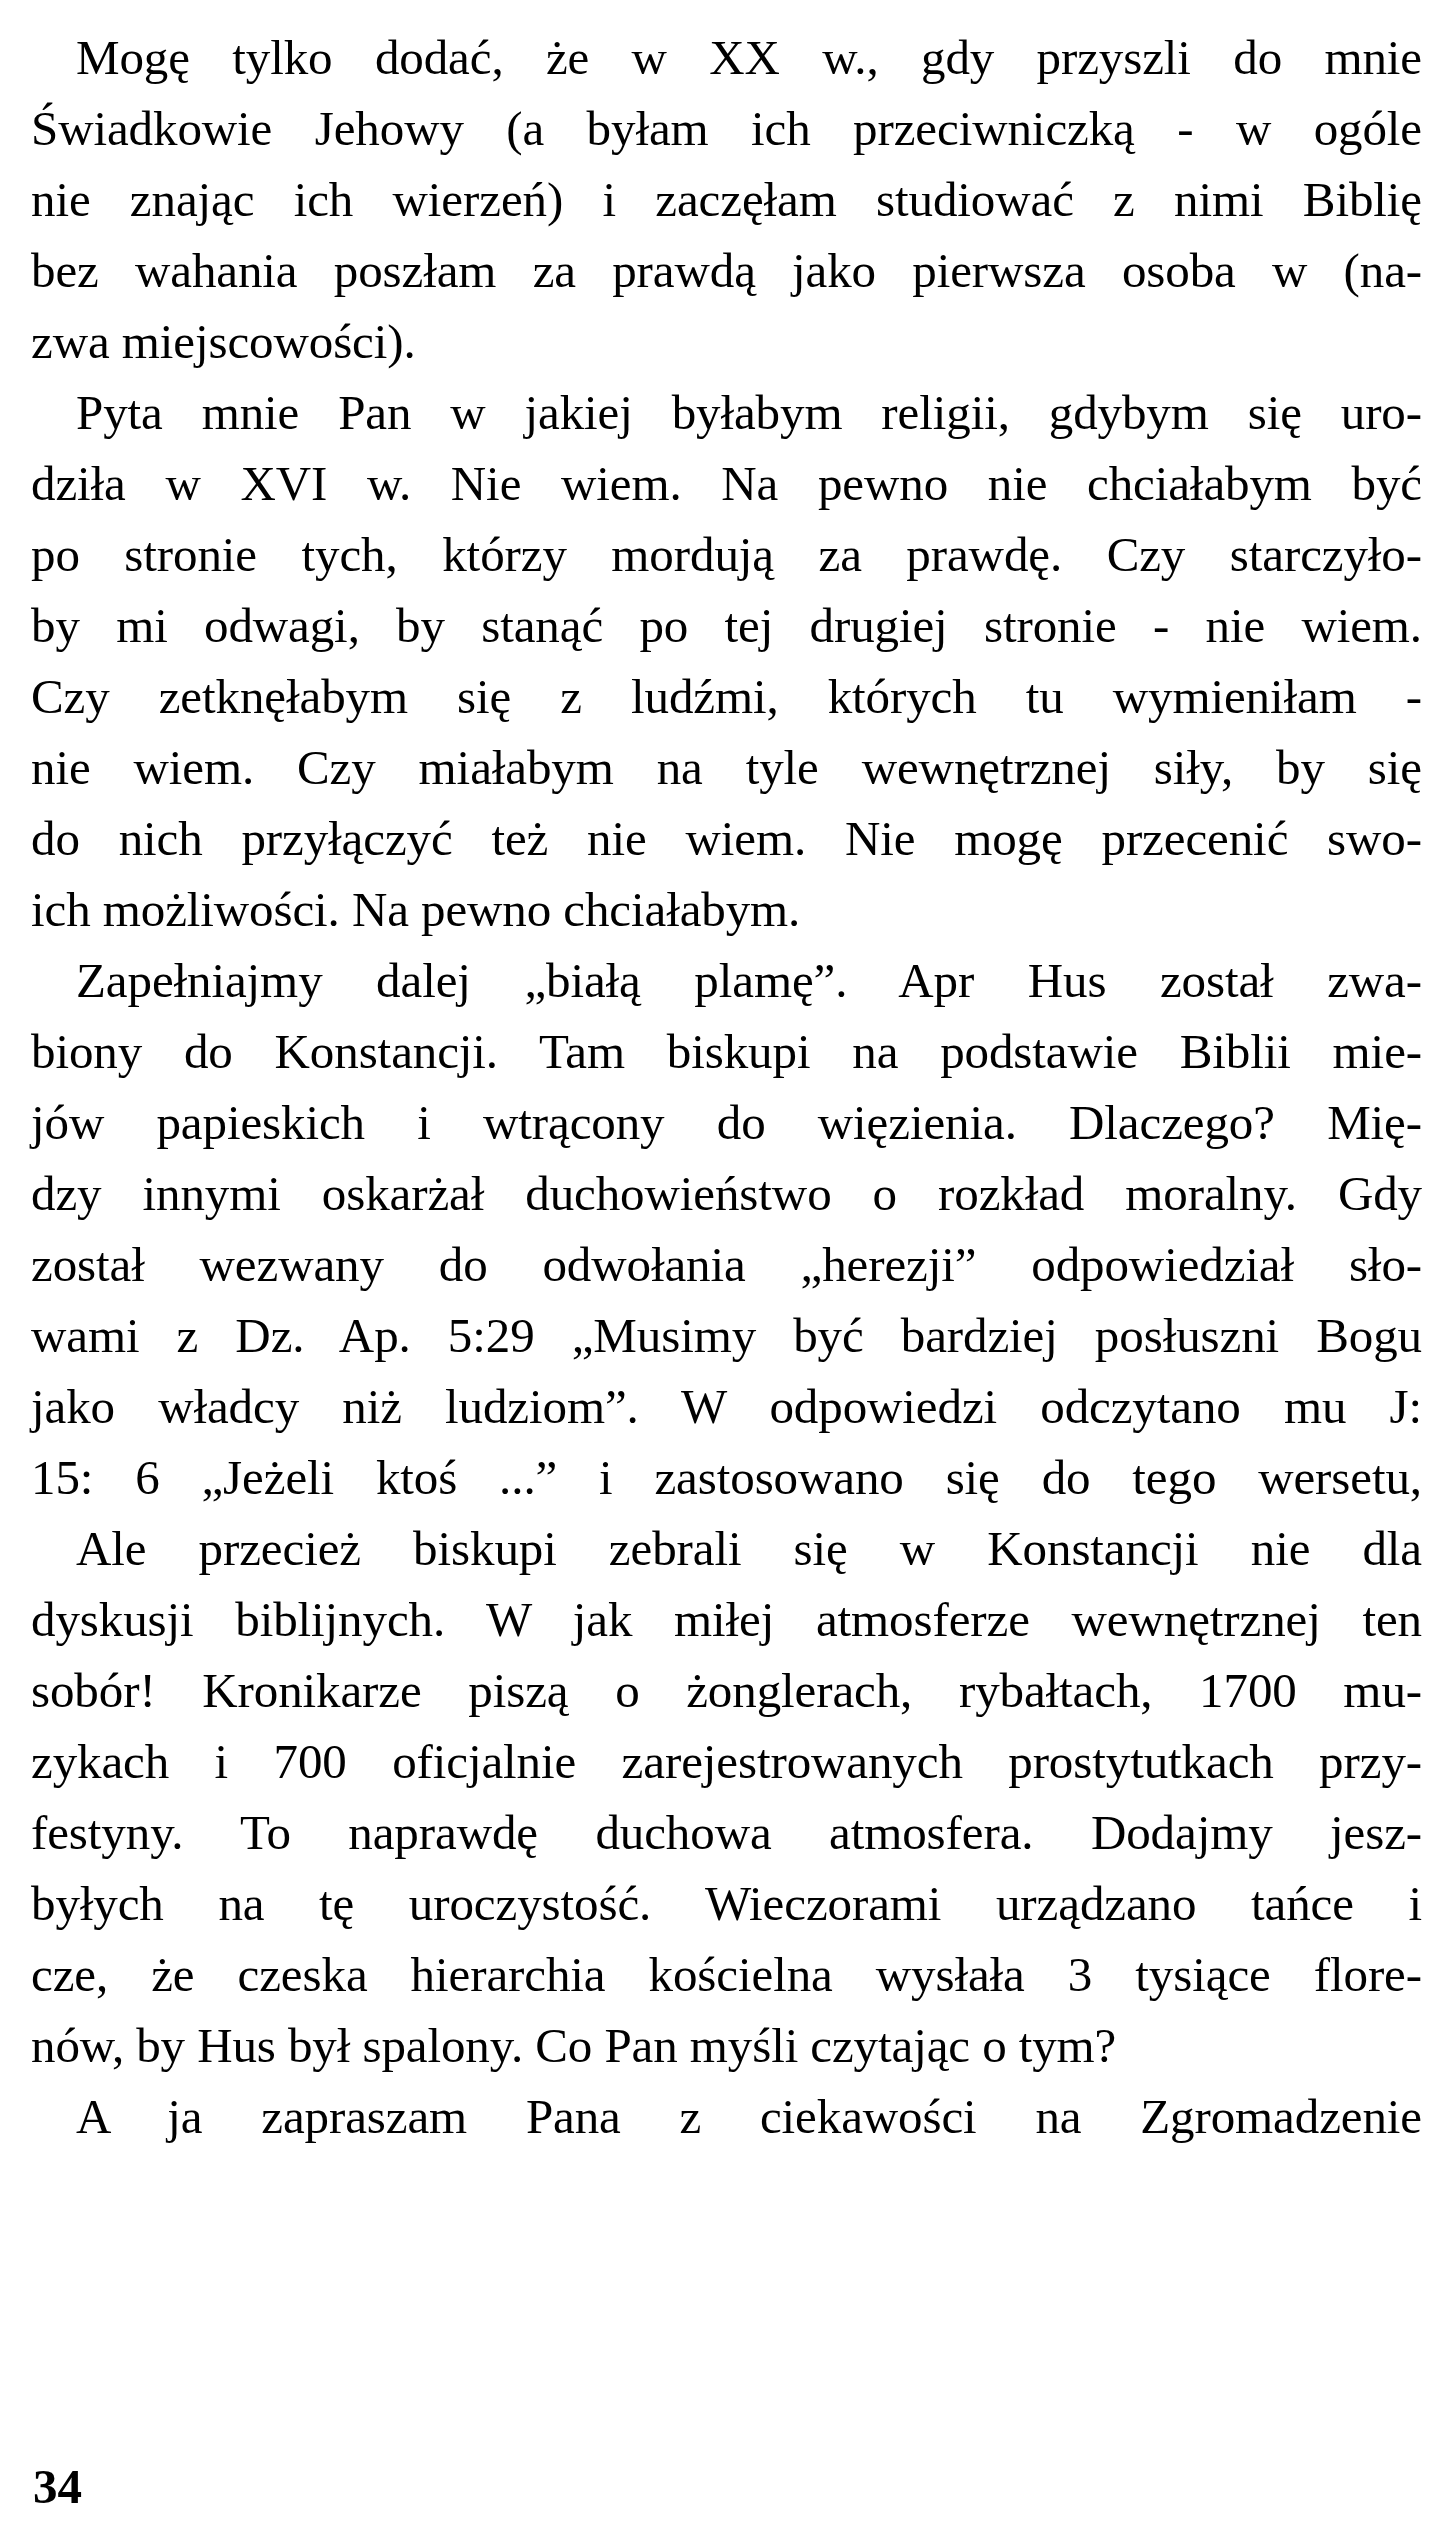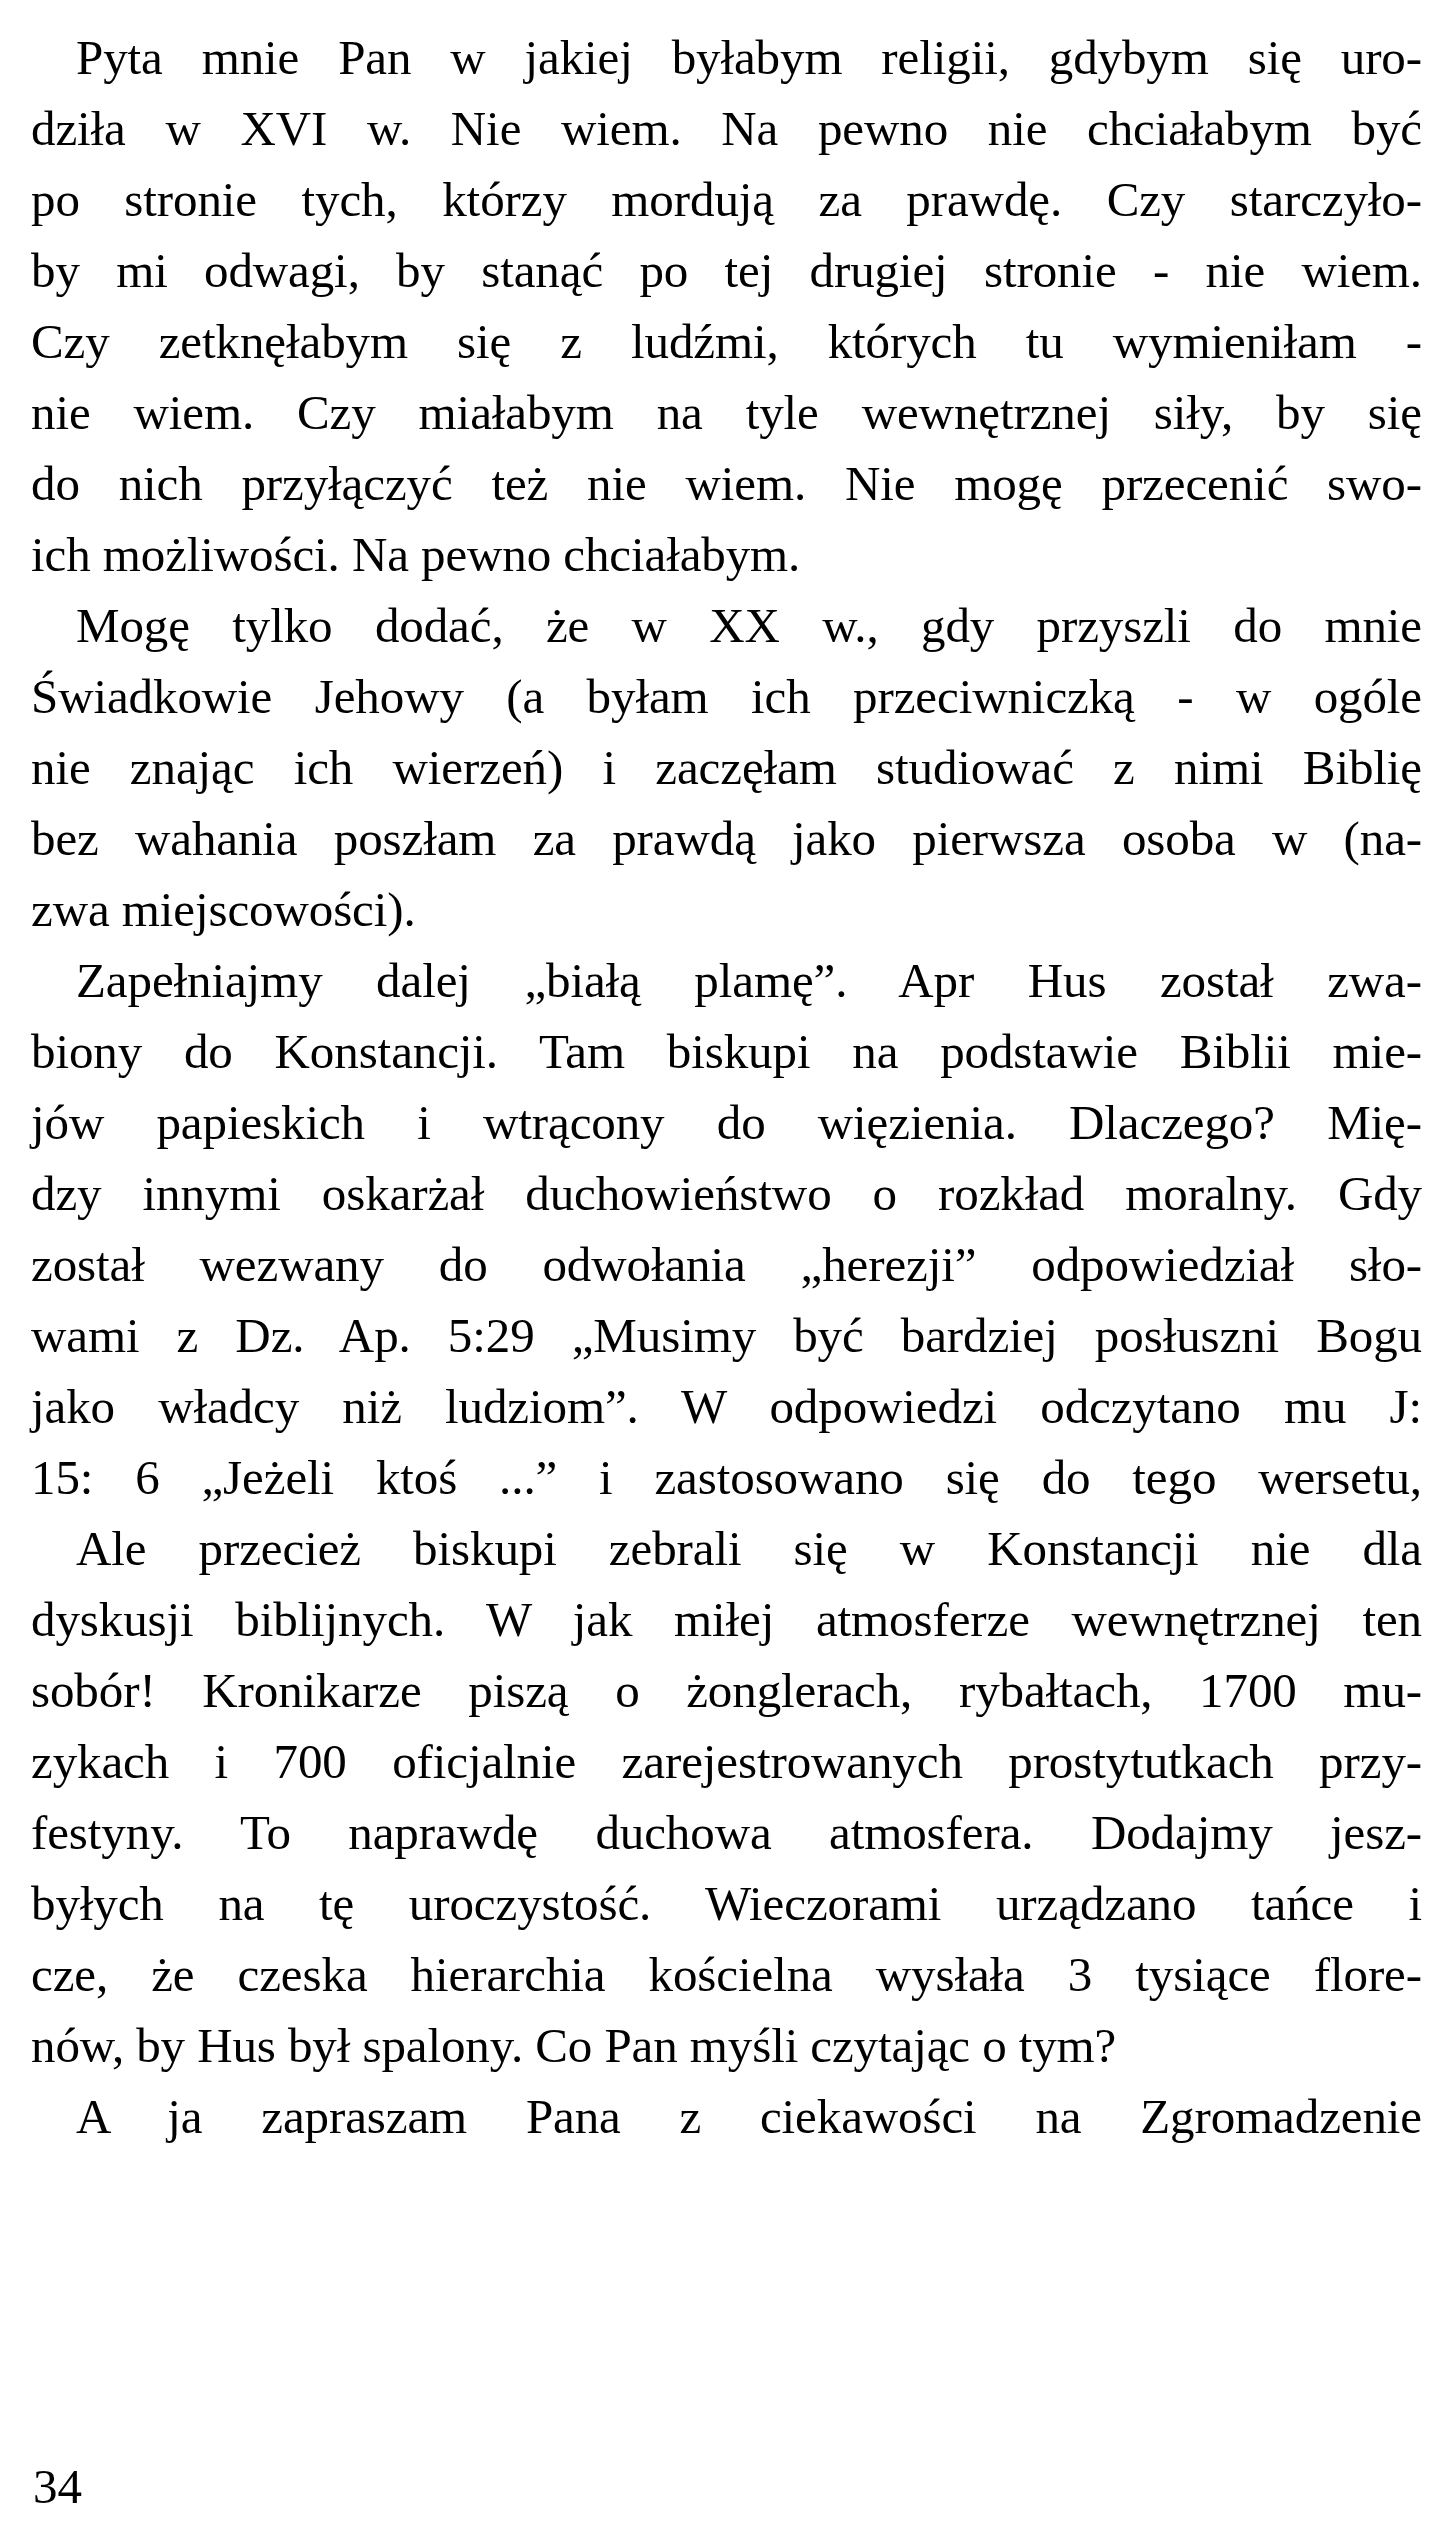--- a/index.html
+++ b/index.html
@@ -20,46 +20,46 @@
     white-space: nowrap;
     text-align: justify;
     text-align-last: justify;
     letter-spacing: -0.1px;
     overflow: visible;
   }
   .line.indent { padding-left: 45px; }
   .line.last { text-align-last: left; }
   .page-number {
     position: absolute; left: 33px; top: 2458px;
-    font-size: 49px; line-height: 58px;
+    font-size: 49px; line-height: 58px; font-weight: bold;
   }
 </style>
 </head>
 <body>
 
 <div class="page">
   <div class="text-block">
+
+    <div>
+      <span class="line indent">Mogę tylko dodać, że w XX w., gdy przyszli do mnie</span>
+      <span class="line">Świadkowie Jehowy (a byłam ich przeciwniczką - w ogóle</span>
+      <span class="line">nie znając ich wierzeń) i zaczęłam studiować z nimi Biblię</span>
+      <span class="line">bez wahania poszłam za prawdą jako pierwsza osoba w (na-</span>
+      <span class="line last">zwa miejscowości).</span>
+    </div>
 
     <div>
       <span class="line indent">Pyta mnie Pan w jakiej byłabym religii, gdybym się uro-</span>
       <span class="line">dziła w XVI w. Nie wiem. Na pewno nie chciałabym być</span>
       <span class="line">po stronie tych, którzy mordują za prawdę. Czy starczyło-</span>
       <span class="line">by mi odwagi, by stanąć po tej drugiej stronie - nie wiem.</span>
       <span class="line">Czy zetknęłabym się z ludźmi, których tu wymieniłam -</span>
       <span class="line">nie wiem. Czy miałabym na tyle wewnętrznej siły, by się</span>
       <span class="line">do nich przyłączyć też nie wiem. Nie mogę przecenić swo-</span>
       <span class="line last">ich możliwości. Na pewno chciałabym.</span>
-    </div>
-
-    <div>
-      <span class="line indent">Mogę tylko dodać, że w XX w., gdy przyszli do mnie</span>
-      <span class="line">Świadkowie Jehowy (a byłam ich przeciwniczką - w ogóle</span>
-      <span class="line">nie znając ich wierzeń) i zaczęłam studiować z nimi Biblię</span>
-      <span class="line">bez wahania poszłam za prawdą jako pierwsza osoba w (na-</span>
-      <span class="line last">zwa miejscowości).</span>
     </div>
 
     <div>
       <span class="line indent">Zapełniajmy dalej „białą plamę”. Apr Hus został zwa-</span>
       <span class="line">biony do Konstancji. Tam biskupi na podstawie Biblii mie-</span>
       <span class="line">jów papieskich i wtrącony do więzienia. Dlaczego? Mię-</span>
       <span class="line">dzy innymi oskarżał duchowieństwo o rozkład moralny. Gdy</span>
       <span class="line">został wezwany do odwołania „herezji” odpowiedział sło-</span>
       <span class="line">wami z Dz. Ap. 5:29 „Musimy być bardziej posłuszni Bogu</span>
       <span class="line">jako władcy niż ludziom”. W odpowiedzi odczytano mu J:</span>

